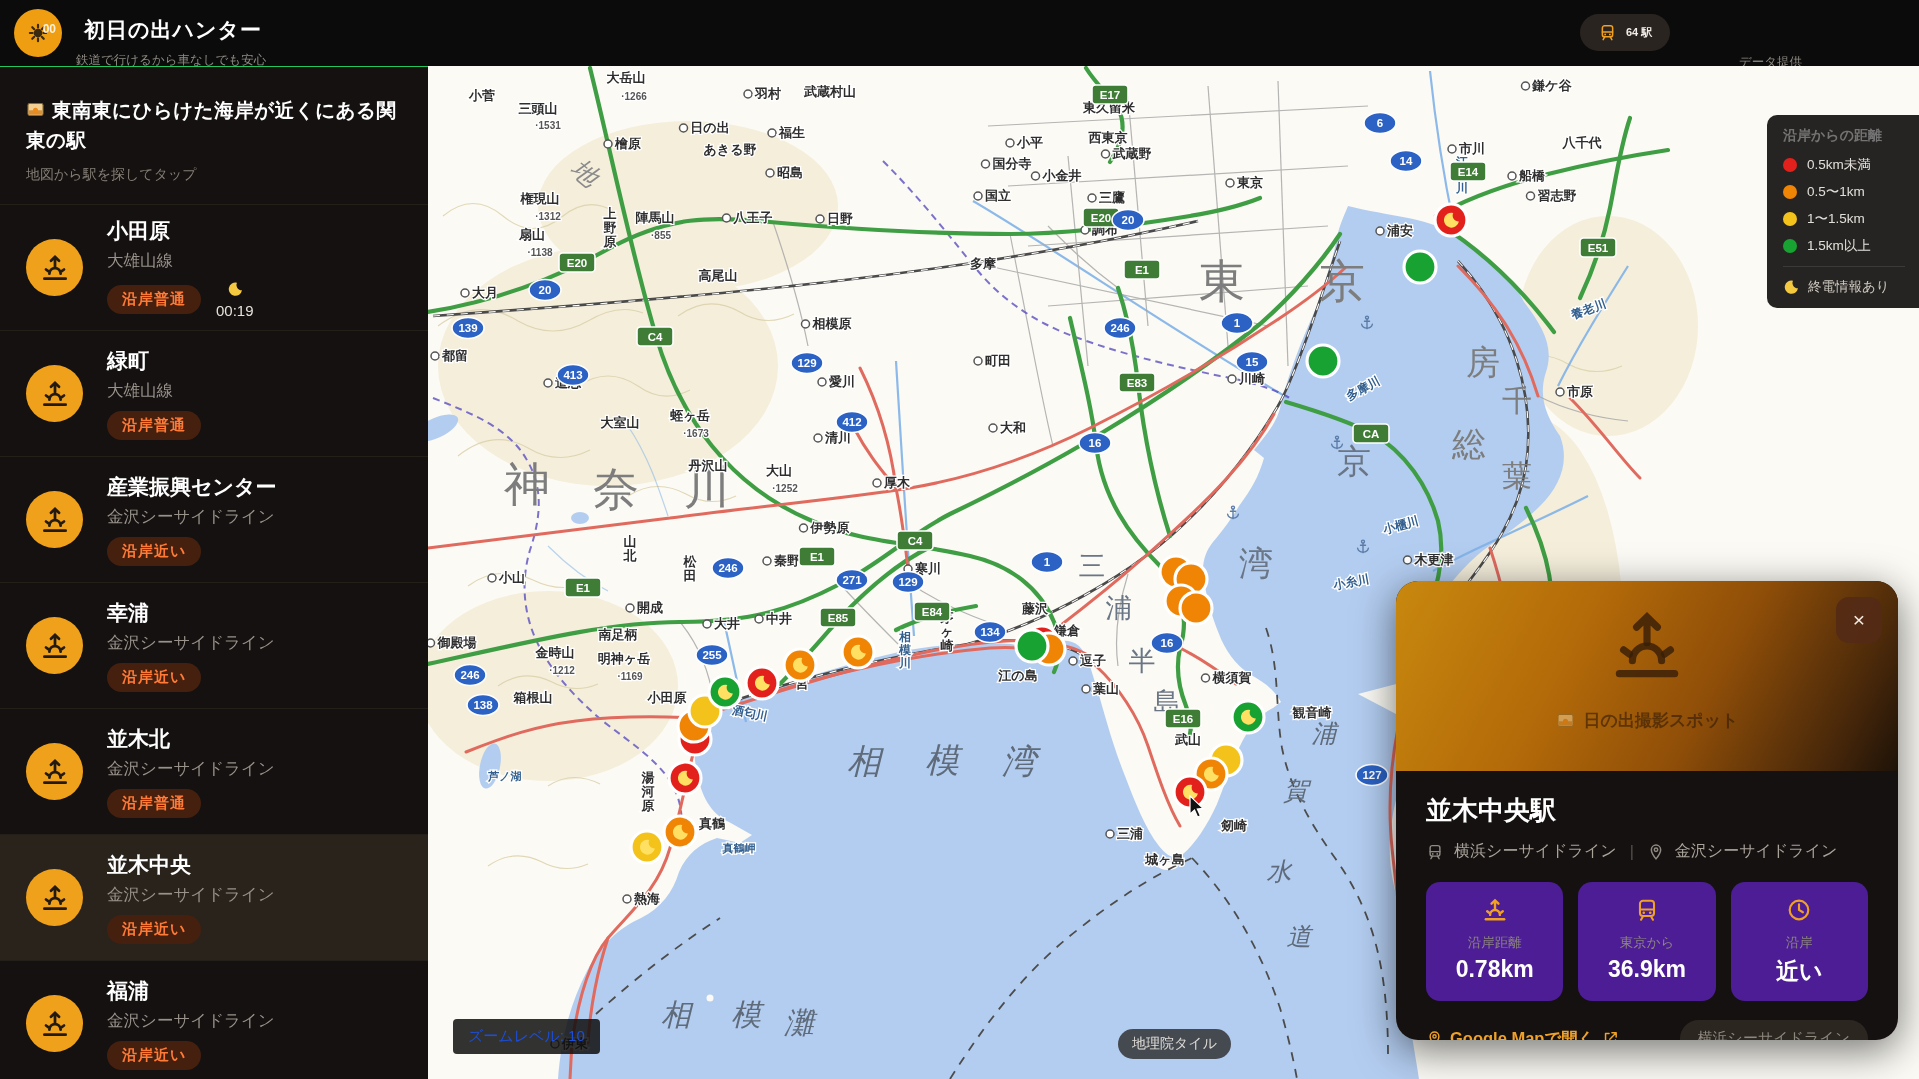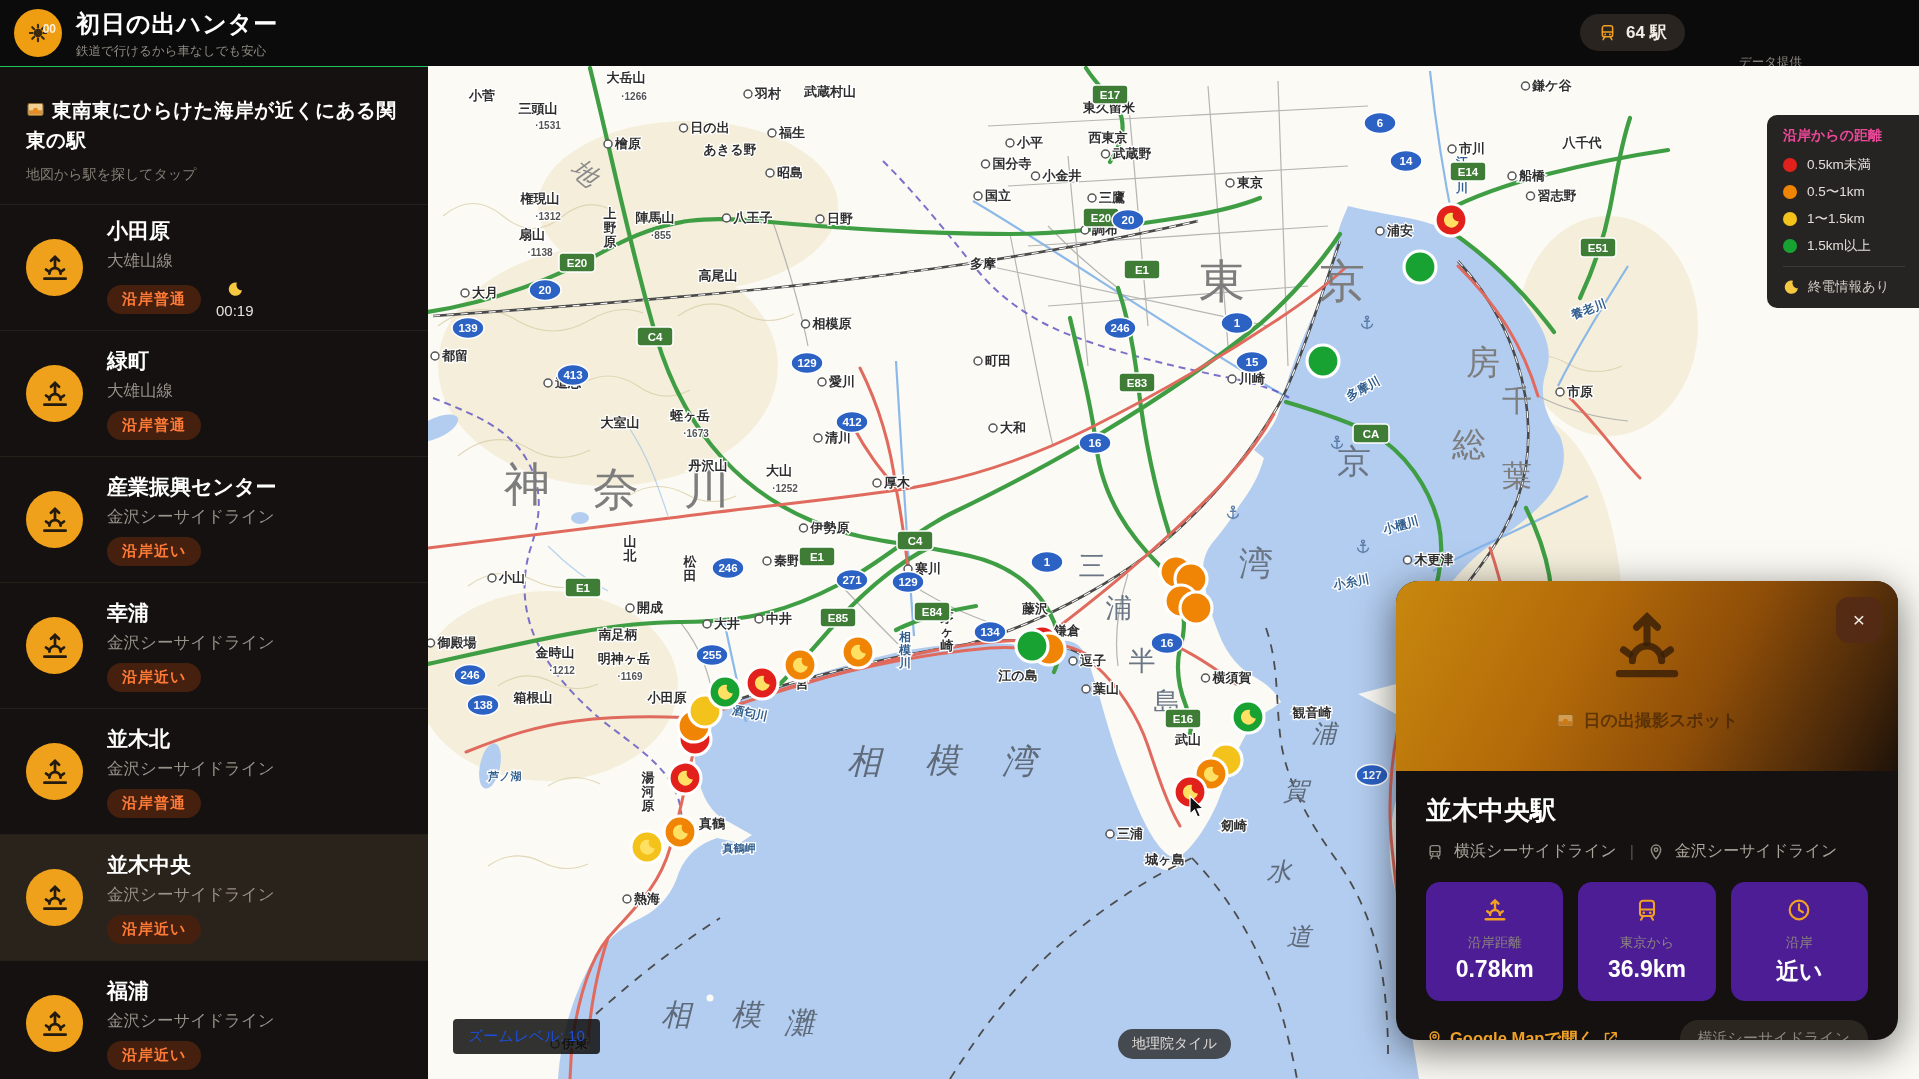--- a/index.html
+++ b/index.html
@@ -5,23 +5,23 @@
   html,body{margin:0;padding:0;background:#000;}
   *{box-sizing:border-box;font-family:"Liberation Sans","DejaVu Sans",sans-serif;}
   .app{position:relative;width:1919px;height:1079px;background:#0b0b0b;overflow:hidden;}
 
   
   .hdr{position:absolute;left:0;top:0;width:1919px;height:66px;background:#0b0b0b;display:flex;align-items:center;}
   .logo{position:absolute;left:14px;top:9px;width:48px;height:48px;border-radius:50%;background:#ef9e12;display:flex;align-items:center;justify-content:center;}
   .logo svg{width:26px;height:26px;}
   .logo .l00{position:absolute;right:6px;top:13px;font-size:12px;color:#fff;opacity:.85;font-weight:bold;}
   .tblock{position:absolute;left:76px;top:8px;}
-  .tblock h1{margin:0;font-size:24px;color:#fff;letter-spacing:1px;}
+  .tblock h1{margin:8px;font-size:21px;color:#fff;letter-spacing:1px;}
   .tblock .sub{margin-top:3px;font-size:12.5px;color:#8f8a82;}
-  .st-pill{position:absolute;left:1580px;top:14px;height:37px;border-radius:19px;background:#292420;display:flex;align-items:center;gap:9px;padding:0 18px;color:#f2ede6;font-size:17px;font-weight:bold;cursor:default;}
+  .st-pill{position:absolute;left:1580px;top:14px;height:37px;border-radius:19px;background:#292420;display:flex;align-items:center;gap:9px;padding:0 18px;color:#f2ede6;font-size:11px;font-weight:bold;cursor:default;}
   .st-pill svg{width:19px;height:19px;color:#f0a124;}
   .credits{position:absolute;right:117px;top:9px;text-align:right;line-height:1.5;margin-top:44px;}
   .credits .c1{font-size:12.5px;color:#8f8a82;}
   .credits .c2{font-size:14.5px;color:#eceae4;font-weight:bold;}
 
   
   .sidebar{position:absolute;left:0;top:66px;width:428px;height:1013px;background:#151110;border-top:1px solid #22c55e;overflow:hidden;}
   .side-head{padding:28px 26px 20px 26px;border-bottom:1px solid #242019;}
   .side-head h2{margin:0;font-size:19.5px;line-height:1.55;color:#fff;letter-spacing:.5px;}
   .side-head h2 svg{width:19px;height:19px;vertical-align:-2px;margin-right:7px;}
@@ -39,21 +39,21 @@
 
   
   .map{position:absolute;left:428px;top:66px;width:1491px;height:1013px;overflow:hidden;background:#fbfaf4;}
   #gsi{display:block;width:1491px;height:1013px;}
   #gsi text{paint-order:stroke;stroke:#fff;stroke-width:2.5px;font-weight:bold;}
   #gsi text.sea{stroke-width:0;font-weight:normal;letter-spacing:2px;}
   #gsi text.it{font-style:italic;font-family:"Liberation Serif","DejaVu Serif",serif;}
   #gsi text.sh{stroke-width:0;font-weight:bold;text-anchor:middle;}
 
   .legend{position:absolute;right:0;top:49px;width:152px;background:rgba(24,22,20,.94);border-radius:10px 0 0 10px;padding:12px 14px 12px 16px;color:#ddd;}
-  .legend .lt{font-size:14px;font-weight:bold;color:#ec4899;margin-bottom:11px;}
+  .legend .lt{font-size:14px;font-weight:bold;color:#737373;margin-bottom:11px;}
   .lrow{display:flex;align-items:center;gap:10px;margin:9px 0;}
   .lrow .dot{width:14px;height:14px;border-radius:50%;flex:0 0 auto;}
   .lrow .ll{font-size:13.5px;color:#e2dfda;}
   .ldiv{height:1px;background:#3c3a36;margin:11px 0;}
   .lfoot{display:flex;align-items:center;gap:9px;font-size:13.5px;color:#cfcac2;}
   .lfoot svg{width:16px;height:16px;color:#f5c93f;}
 
   .zoom-badge{position:absolute;left:25px;top:953px;background:rgba(14,14,14,.85);color:#1d4ed8;font-size:15px;padding:8px 15px;border-radius:4px;}
   .attribution{position:absolute;left:690px;top:963px;background:rgba(45,45,45,.82);color:#e0ddd8;font-size:14px;padding:6px 14px;border-radius:15px;cursor:pointer;}
 

